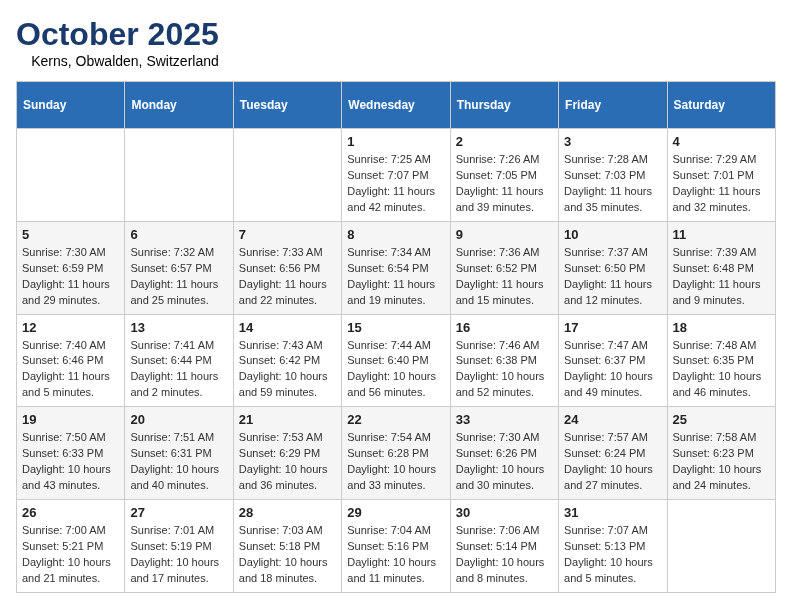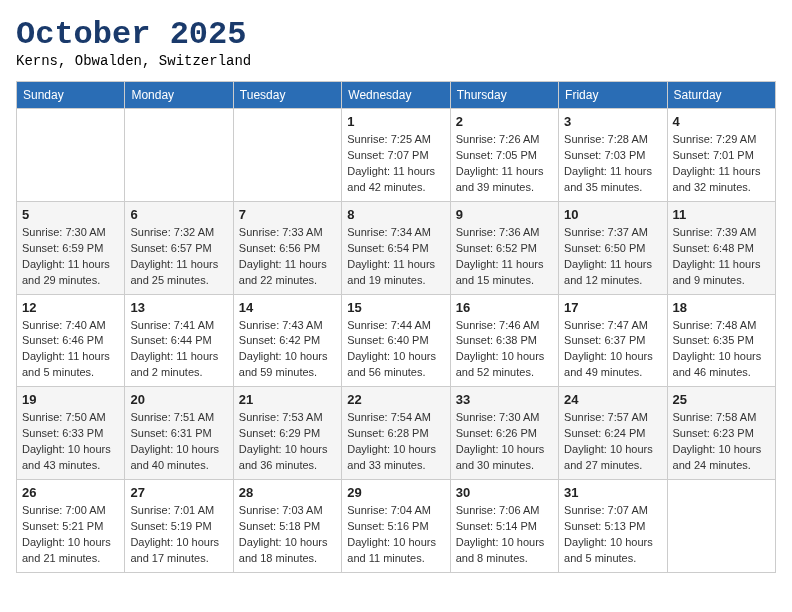--- a/index.html
+++ b/index.html
@@ -28,44 +28,43 @@
       line-height: 1.1;
     }
     .logo-text span {
       color: #2980d9;
     }
     .logo-icon {
       width: 28px;
       height: 28px;
     }
     .title-block {
-      text-align: left;
-      font-family: Liberation Mono, monospace;
+      text-align: right;
     }
     .month-title {
       font-size: 32px;
       font-weight: bold;
       color: #1a3a6b;
     }
     .location {
       font-size: 14px;
       color: #000000;
     }
     .calendar {
       width: 100%;
       border-collapse: collapse;
       font-size: 11px;
     }
     .calendar th {
       background: #2a6db5;
       color: #fff;
       text-align: left;
-      padding: 6px 6px;
+      padding: 16px 6px;
       font-size: 12px;
-      font-weight: normal;
+      font-weight: bold;
       border: 1px solid #ccc;
     }
     .calendar td {
       vertical-align: top;
       border: 1px solid #ccc;
       padding: 5px 5px;
       width: 108px;
       min-height: 80px;
       background: #fff;
     }

